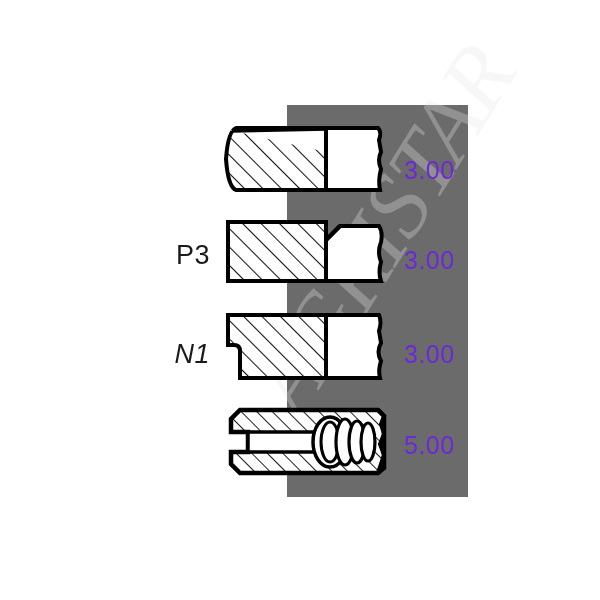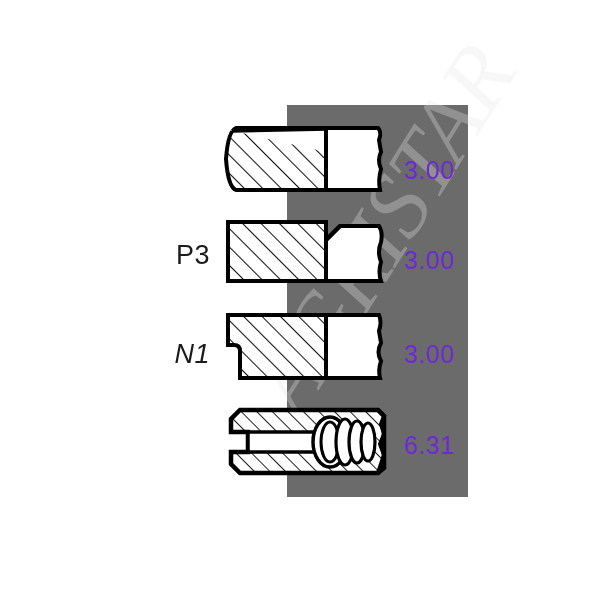--- a/index.html
+++ b/index.html
@@ -105,15 +105,15 @@
       <path d="M378 410 L384 416 L381 424 L384 434 L380 444 L384 455 L381 464 L378 473" fill="none" stroke="#000000" stroke-width="4"></path>
     </g>
   </svg>
 
   <div class="ring-label" style="left:120px; top:240px; width:90px;">P3</div>
   <div class="ring-label" style="left:120px; top:339px; width:90px;font-style:italic;">N1</div>
 
   <div class="ring-value" style="left:404px; top:156px;">3.00</div>
   <div class="ring-value" style="left:404px; top:246px;">3.00</div>
   <div class="ring-value" style="left:404px; top:340px;">3.00</div>
-  <div class="ring-value" style="left:404px; top:431px;">6.31</div>
+  <div class="ring-value" style="left:404px; top:431px;">5.00</div>
 
 </div>
 
 </body></html>

